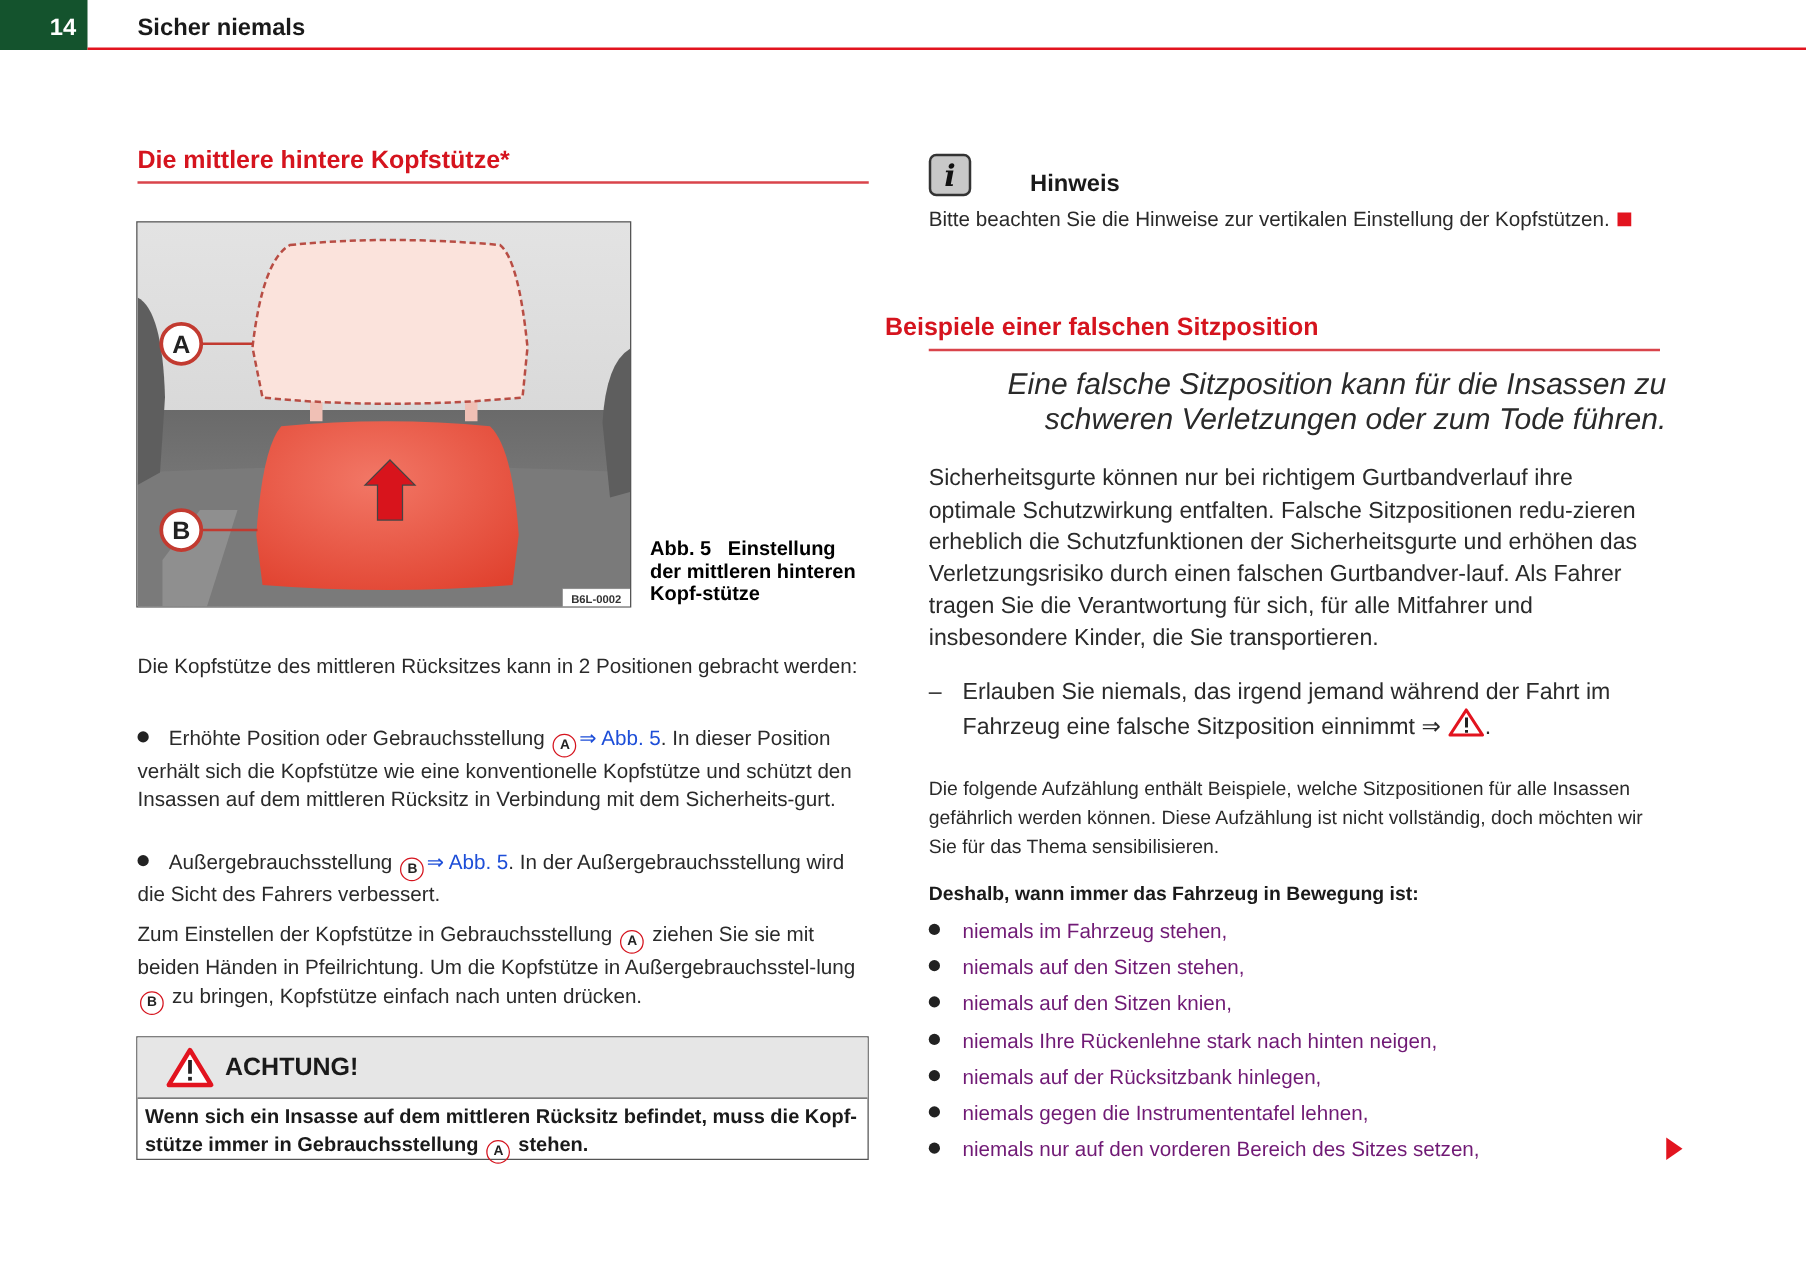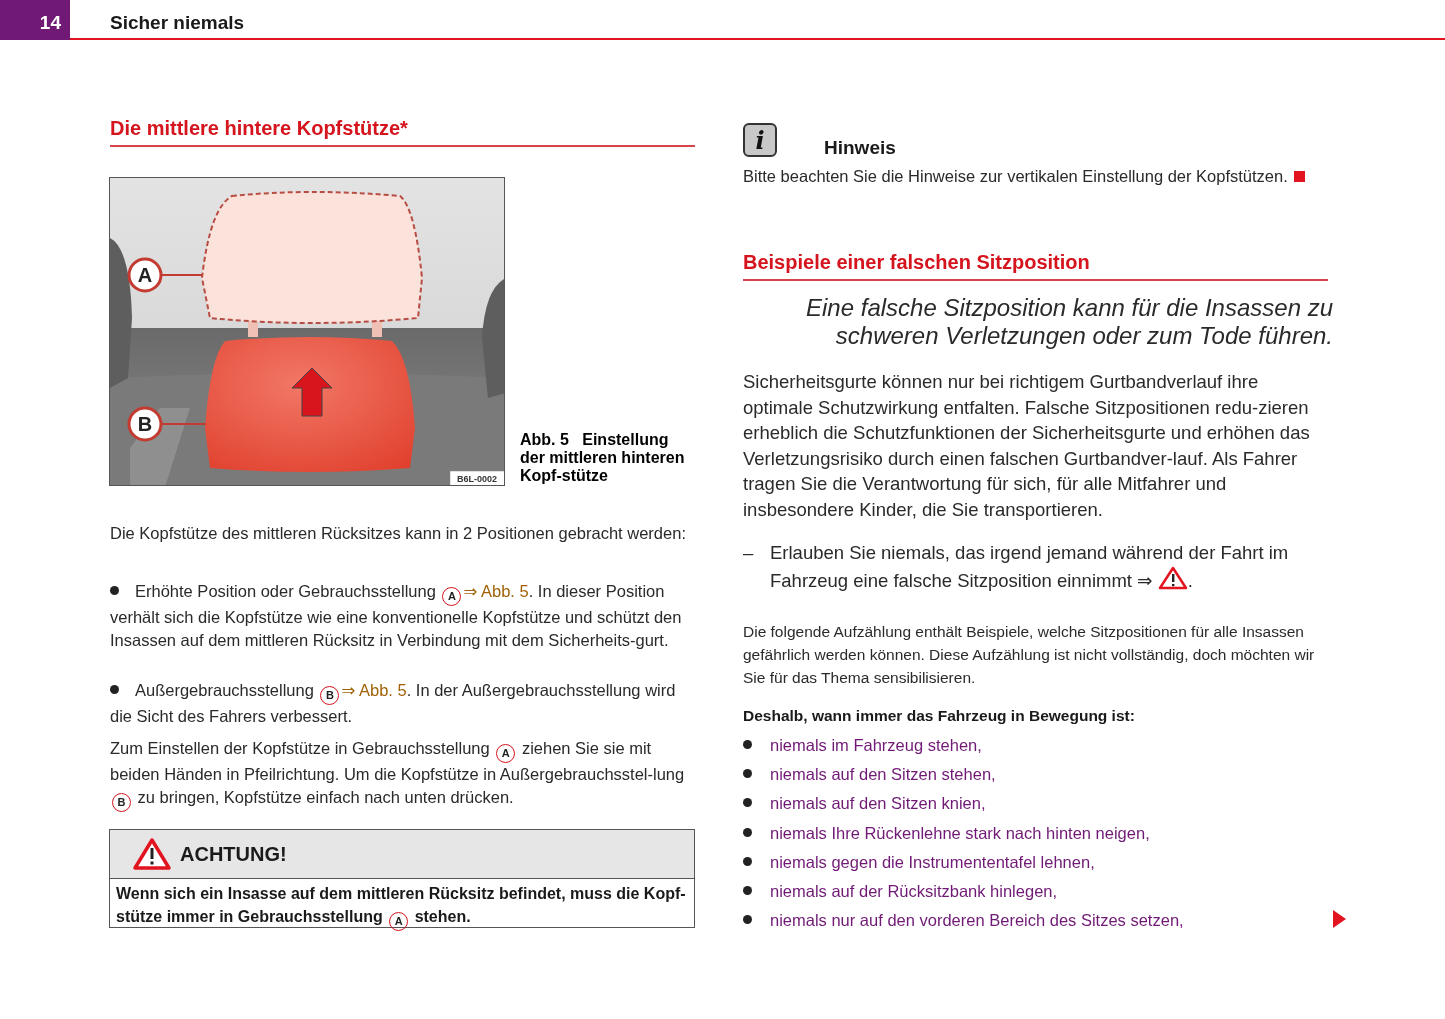--- a/index.html
+++ b/index.html
@@ -2,21 +2,21 @@
 <html><head>
 <meta charset="utf-8">
 <style>
   html, body { margin: 0; padding: 0; background: #ffffff; }
   body {
     width: 1445px; height: 1019px; position: relative; overflow: hidden;
     font-family: "Liberation Sans", "DejaVu Sans", sans-serif; color: #222;
   }
   .page-header { position: absolute; left: 0; top: 0; width: 1445px; height: 42px; }
   .page-num-box {
-    position: absolute; left: 0; top: 0; width: 70px; height: 40px; background: #701a75;
+    position: absolute; left: 0; top: 0; width: 70px; height: 40px; background: #14532d;
     color: #fff; font-weight: bold; font-size: 19px; display: flex; align-items: flex-end;
     justify-content: flex-end; padding-right: 9px; box-sizing: border-box; padding-bottom: 6px;
   }
   .header-rule { position: absolute; left: 70px; top: 38px; width: 1375px; height: 2px; background: #e2141f; }
   .header-title { position: absolute; left: 110px; top: 12px; font-size: 19px; font-weight: bold; color: #1a1a1a; }
 
   .section-title { position: absolute; color: #d5141e; font-weight: bold; font-size: 20px; }
   .section-rule { position: absolute; height: 2px; background: #d9444b; }
 
   .figure {
@@ -25,21 +25,21 @@
   }
   .fig-caption {
     position: absolute; left: 520px; top: 431px; width: 175px; color: #000000;
     font-weight: bold; font-size: 16px; line-height: 18px;
   }
   .body-text { position: absolute; font-size: 16.5px; line-height: 23px; color: #2a2a2a; }
   .body-text.big { font-size: 18.5px; line-height: 25.5px; }
   .body-text.small { font-size: 15.5px; line-height: 23px; }
   .italic { font-style: italic; }
   .bdot { display: inline-block; width: 9px; height: 9px; background: #222; border-radius: 50%; margin-right: 16px; vertical-align: 2px; }
-  .red { color: #a16207; }
+  .red { color: #1d4ed8; }
   .circle-letter {
     display: inline-flex; width: 19px; height: 19px; border: 1.5px solid #d5141e; border-radius: 50%;
     font-size: 11px; font-weight: bold; color: #222; align-items: center; justify-content: center;
     vertical-align: -3px; box-sizing: border-box; margin: 0 2px;
   }
   .warn-box {
     position: absolute; left: 109px; top: 829px; width: 586px; height: 99px;
     border: 1.5px solid #555; box-sizing: border-box;
   }
   .warn-head {
@@ -165,21 +165,21 @@
     <span>stehen.</span>
   </div>
 </div>
 
 <div class="hint-icon">i</div>
 <div class="hint-title">Hinweis</div>
 <div class="body-text" style="left:743px; top:165px; width:600px;">
   <span>Bitte beachten Sie die Hinweise zur vertikalen Einstellung der Kopfstützen.</span><span class="end-square"></span>
 </div>
 
-<div class="section-title" style="left:743px; top:251px;">Beispiele einer falschen Sitzposition</div>
+<div class="section-title" style="left:708px; top:251px;">Beispiele einer falschen Sitzposition</div>
 <div class="section-rule" style="left:743px; top:279px; width:585px;"></div>
 
 <div class="body-text big italic" style="left:743px; top:294px; width:590px; font-size:24px; line-height:28px;text-align:right;">Eine falsche Sitzposition kann für die Insassen zu schweren Verletzungen oder zum Tode führen.</div>
 
 <div class="body-text big" style="left:743px; top:369px; width:590px;">Sicherheitsgurte können nur bei richtigem Gurtbandverlauf ihre optimale Schutzwirkung entfalten. Falsche Sitzpositionen redu-zieren erheblich die Schutzfunktionen der Sicherheitsgurte und erhöhen das Verletzungsrisiko durch einen falschen Gurtbandver-lauf. Als Fahrer tragen Sie die Verantwortung für sich, für alle Mitfahrer und insbesondere Kinder, die Sie transportieren.</div>
 
 <div class="dash-item">
   <span class="dash">–</span>
   <span class="txt"><span>Erlauben Sie niemals, das irgend jemand während der Fahrt im Fahrzeug eine falsche Sitzposition einnimmt ⇒</span>
     <svg width="30" height="24" viewBox="0 0 30 24" style="vertical-align:-3px;">
@@ -191,18 +191,18 @@
 
 <div class="body-text small" style="left:743px; top:620px; width:590px;">Die folgende Aufzählung enthält Beispiele, welche Sitzpositionen für alle Insassen gefährlich werden können. Diese Aufzählung ist nicht vollständig, doch möchten wir Sie für das Thema sensibilisieren.</div>
 
 <div class="list-head">Deshalb, wann immer das Fahrzeug in Bewegung ist:</div>
 
 <ul class="niemals-list">
   <li><span class="bdot"></span><span>niemals im Fahrzeug stehen,</span></li>
   <li><span class="bdot"></span><span>niemals auf den Sitzen stehen,</span></li>
   <li><span class="bdot"></span><span>niemals auf den Sitzen knien,</span></li>
   <li><span class="bdot"></span><span>niemals Ihre Rückenlehne stark nach hinten neigen,</span></li>
+  <li><span class="bdot"></span><span>niemals auf der Rücksitzbank hinlegen,</span></li>
   <li><span class="bdot"></span><span>niemals gegen die Instrumententafel lehnen,</span></li>
-  <li><span class="bdot"></span><span>niemals auf der Rücksitzbank hinlegen,</span></li>
   <li><span class="bdot"></span><span>niemals nur auf den vorderen Bereich des Sitzes setzen,</span></li>
 </ul>
 
 <div class="next-arrow"></div>
 
 </body></html>

